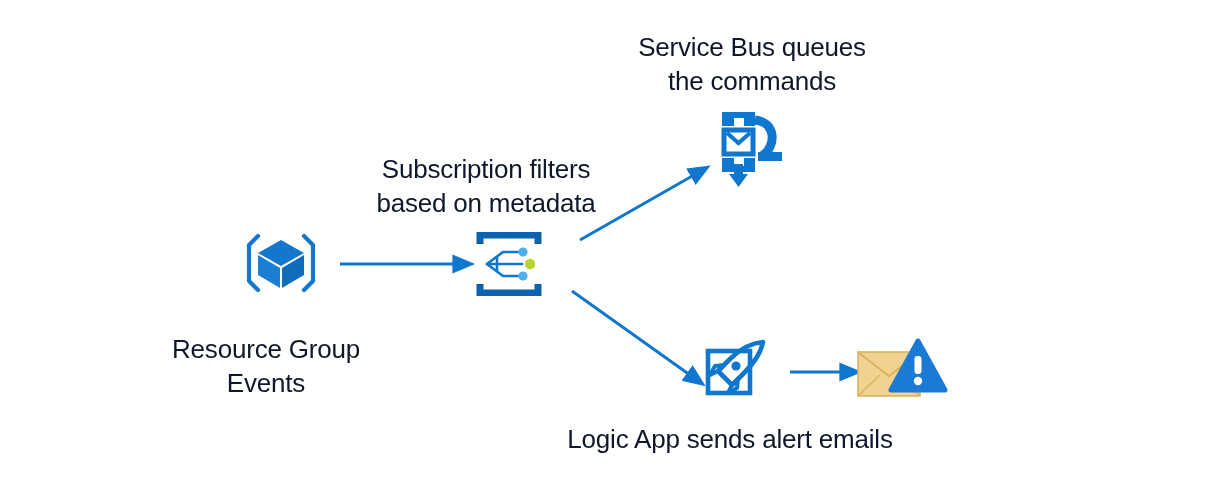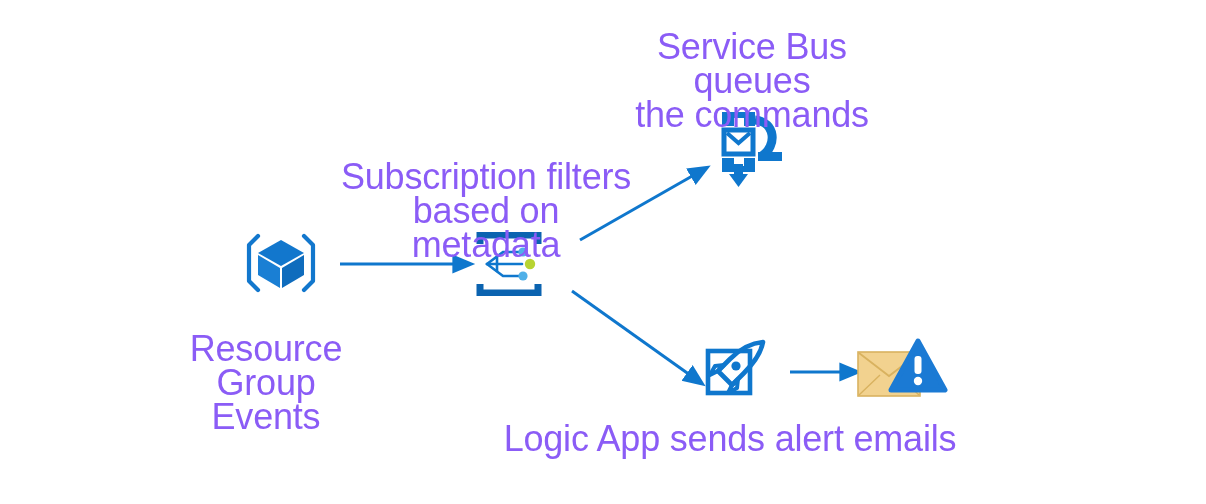--- a/index.html
+++ b/index.html
@@ -11,41 +11,41 @@
   #canvas {
     position: relative;
     width: 1206px;
     height: 504px;
     background: #ffffff;
     overflow: hidden;
     font-family: "Liberation Sans", sans-serif;
   }
   .label {
     position: absolute;
-    color: #8b5cf6;
+    color: #0f172a;
     font-family: "Liberation Sans", sans-serif;
-    font-size: 36px;
+    font-size: 26px;
     line-height: 34px;
     text-align: center;
     white-space: pre-line;
     letter-spacing: -0.2px;
   }
   .icon {
     position: absolute;
   }
   .arrow {
     position: absolute;
     top: 0;
     left: 0;
     width: 1206px;
     height: 504px;
     pointer-events: none;
   }
   #label-service-bus  { left: 596px; top: 30px;  width: 312px; }
-  #label-subscription { left: 340px; top: 160px; width: 292px; }
+  #label-subscription { left: 340px; top: 152px; width: 292px; }
   #label-resource-grp { left: 145px; top: 332px; width: 242px; }
   #label-logic-app    { left: 500px; top: 422px; width: 460px; }
 
   #icon-resource-group { left: 246px; top: 232px; width: 70px;  height: 62px; }
   #icon-event-grid     { left: 476px; top: 232px; width: 66px;  height: 64px; }
   #icon-service-bus    { left: 714px; top: 108px; width: 76px;  height: 80px; }
   #icon-logic-app      { left: 702px; top: 338px; width: 68px;  height: 66px; }
   #icon-alert-email    { left: 856px; top: 338px; width: 92px;  height: 64px; }
 </style>
 </head>

